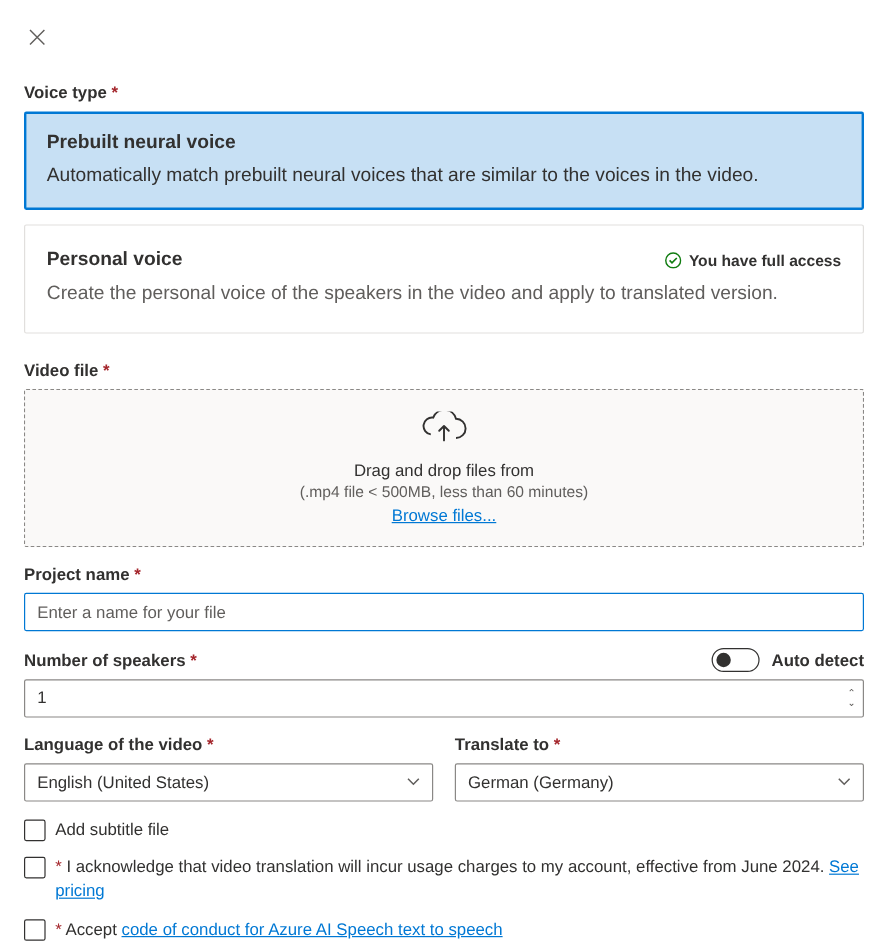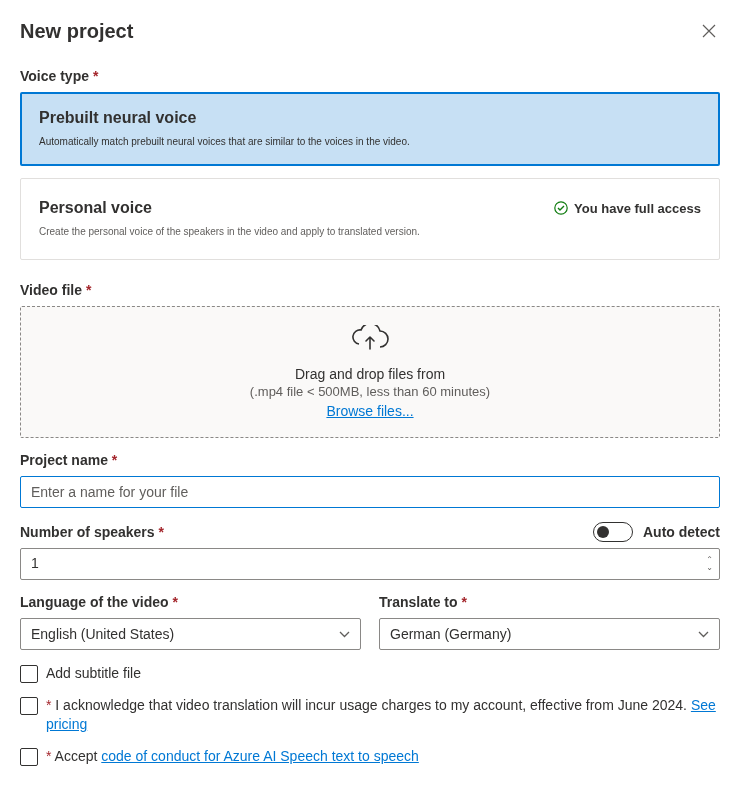--- a/index.html
+++ b/index.html
@@ -27,21 +27,21 @@
     }
     .voice-card.selected {
       border: 2px solid #0078d4;
       background: #c7e0f4;
       padding: 15px 17px;
     }
     .voice-card-header { display: flex; justify-content: space-between; align-items: center; margin-bottom: 8px; }
     .voice-card-title { font-size: 16px; font-weight: 600; }
     .access-badge { display: flex; align-items: center; gap: 6px; font-size: 13px; font-weight: 600; }
     .access-icon { width: 14px; height: 14px; }
-    .voice-card-desc { font-size: 10px; color: #605e5c; line-height: 1.4; }
+    .voice-card-desc { font-size: 16px; color: #605e5c; line-height: 1.4; }
     .voice-card.selected .voice-card-desc { color: #323130; }
     .dropzone {
       border: 1px dashed #8a8886;
       border-radius: 2px;
       background: #faf9f8;
       padding: 18px;
       text-align: center;
       margin-bottom: 14px;
     }
     .upload-icon { display: inline-block; margin-bottom: 8px; }
@@ -120,21 +120,20 @@
       background: #f97316; border: 1px solid #8a8886; color: #323130; font-weight: 600;
     }
     .section-gap { margin-top: 8px; }
   </style>
 </head>
 <body>
 
 
 
 <div class="dialog-header">
-  <h1 class="dialog-title">New project</h1>
   <button class="close-btn">
     <span>
       <svg width="14" height="14" viewBox="0 0 14 14">
           <path d="M1 1 L13 13 M13 1 L1 13" stroke="#605e5c" stroke-width="1.2" fill="none"></path>
         </svg>
     </span>
   </button>
 </div>
 
 <label class="field-label">

